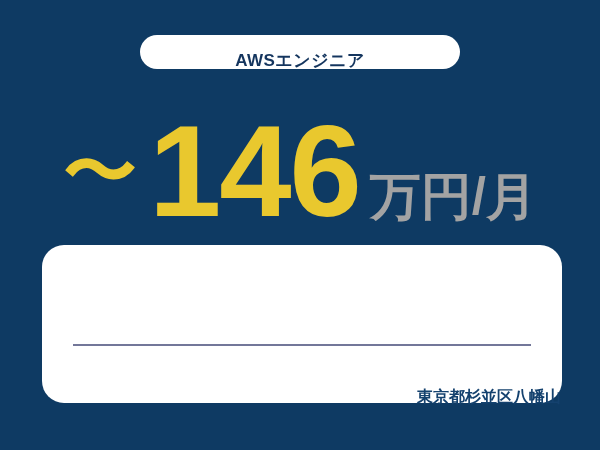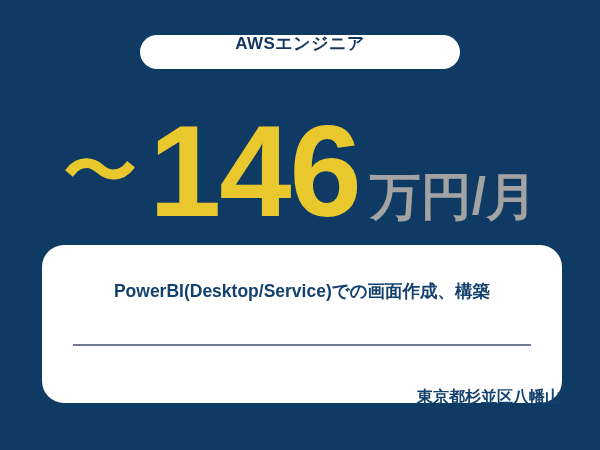--- a/index.html
+++ b/index.html
@@ -26,21 +26,21 @@
   
   .badge-pill {
     position: absolute;
     left: 140px;
     top: 35px;
     width: 320px;
     height: 34px;
     background: #ffffff;
     border-radius: 17px;
     display: flex;
-    align-items: flex-start;
+    align-items: flex-end;
     justify-content: center;
   }
   .badge-label {
     color: #14355e;
     font-size: 17px;
     font-weight: bold;
     letter-spacing: 0.5px;
     line-height: 1;
     white-space: nowrap;
   }
@@ -141,18 +141,17 @@
     <span class="badge-label">AWSエンジニア</span>
   </div>
 
   <div class="price-row">
     <span class="price-tilde">〜</span>
     <span class="price-number">146</span>
     <span class="price-unit">万円/月</span>
   </div>
 
   <div class="info-card">
-    <div class="card-title">PowerBI(Desktop/Service)での画面作成、構築</div>
     <div class="card-divider"></div>
     <div class="card-location">東京都杉並区八幡山</div>
   </div>
 
 </div>
 
 </body></html>

